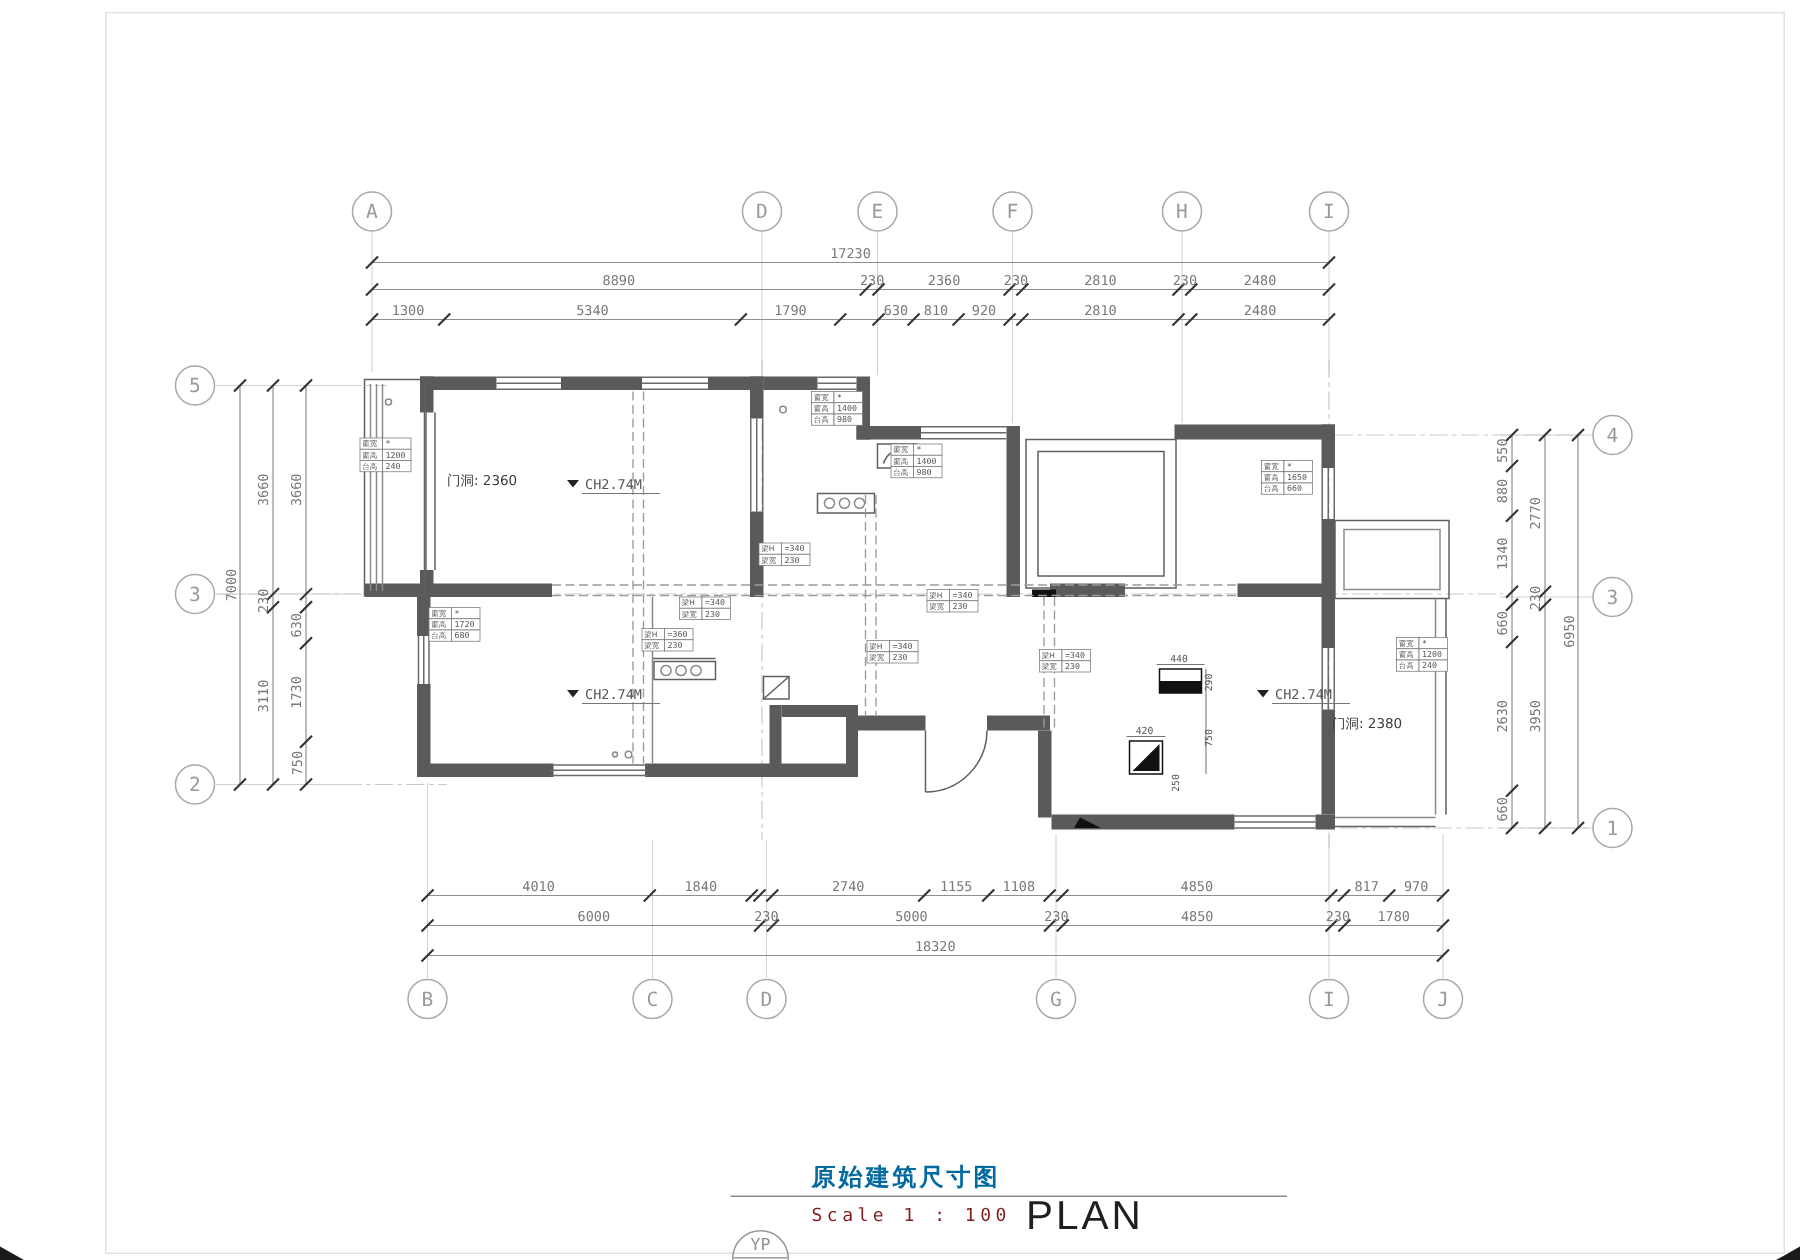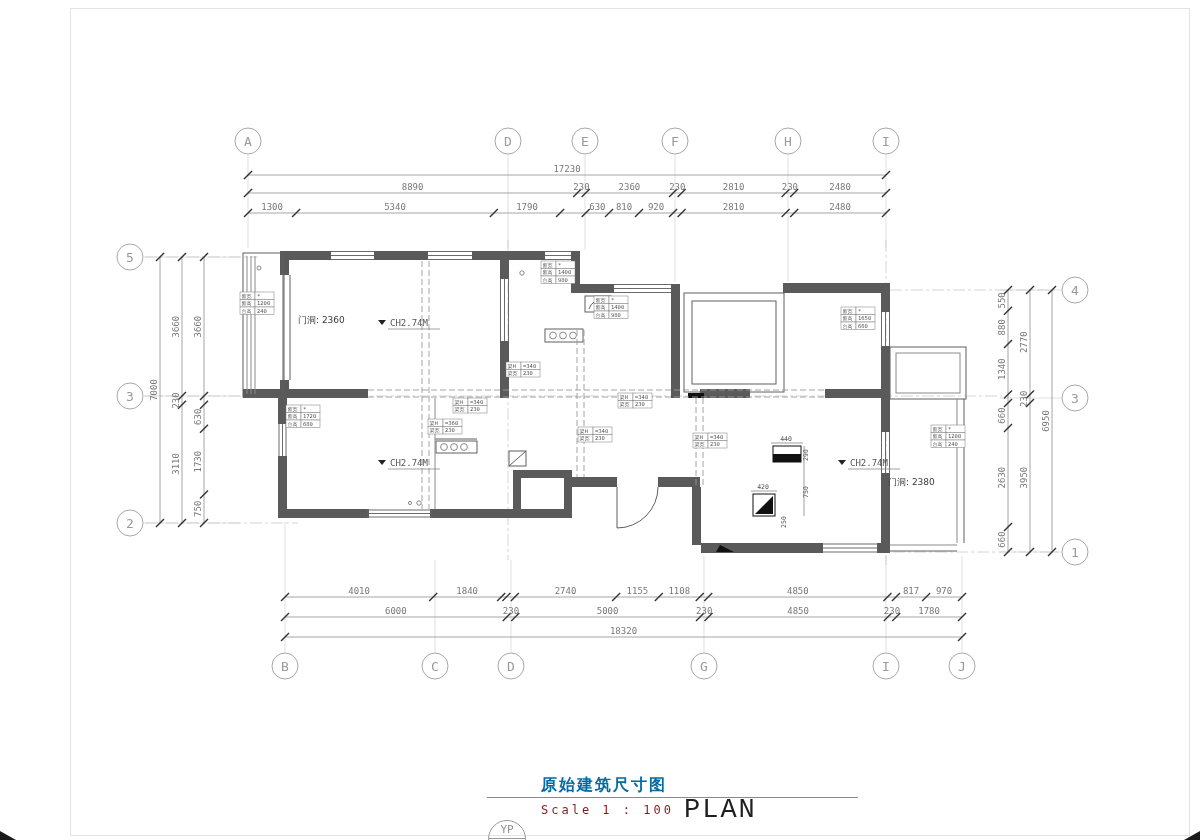--- a/index.html
+++ b/index.html
@@ -11,21 +11,21 @@
              border-radius:50%;color:#8f8f8f;font-size:11px;text-align:center;line-height:17px;
              font-family:"DejaVu Sans Mono","Liberation Mono",monospace;margin-top:48px;}
   .tb-circle .half{display:block;height:17px;}
   .tb-circle .half.top{border-bottom:1px solid #9a9a9a;}
   .tb-title{position:absolute;left:541px;top:775px;font-size:16px;font-weight:bold;color:#0369a1;
             letter-spacing:2px;font-family:"DejaVu Sans","Liberation Sans",sans-serif;}
   .tb-line{position:absolute;left:487px;top:797px;width:371px;border-top:1px solid #8a8a8a;}
   .tb-scale{position:absolute;left:541px;top:803px;font-size:12px;color:#7f1d1d;letter-spacing:3px;
             font-family:"DejaVu Sans Mono","Liberation Mono",monospace;}
   .tb-plan{position:absolute;left:684px;top:795px;font-size:27px;color:#1f1f1f;letter-spacing:2px;
-           font-family:Liberation Mono, monospace;}
+           font-family:Liberation Sans, sans-serif;}
 </style>
 </head>
 <body>
 
 <div class="canvas">
 
   <svg id="plan-svg" width="1200" height="840" viewBox="0 0 1200 840">
 
     <rect x="70.5" y="8.5" width="1119" height="827" fill="none" stroke="#e3e3e3"></rect>
     <polygon points="0,840 16,840 0,831" fill="#1a1a1a"></polygon>

